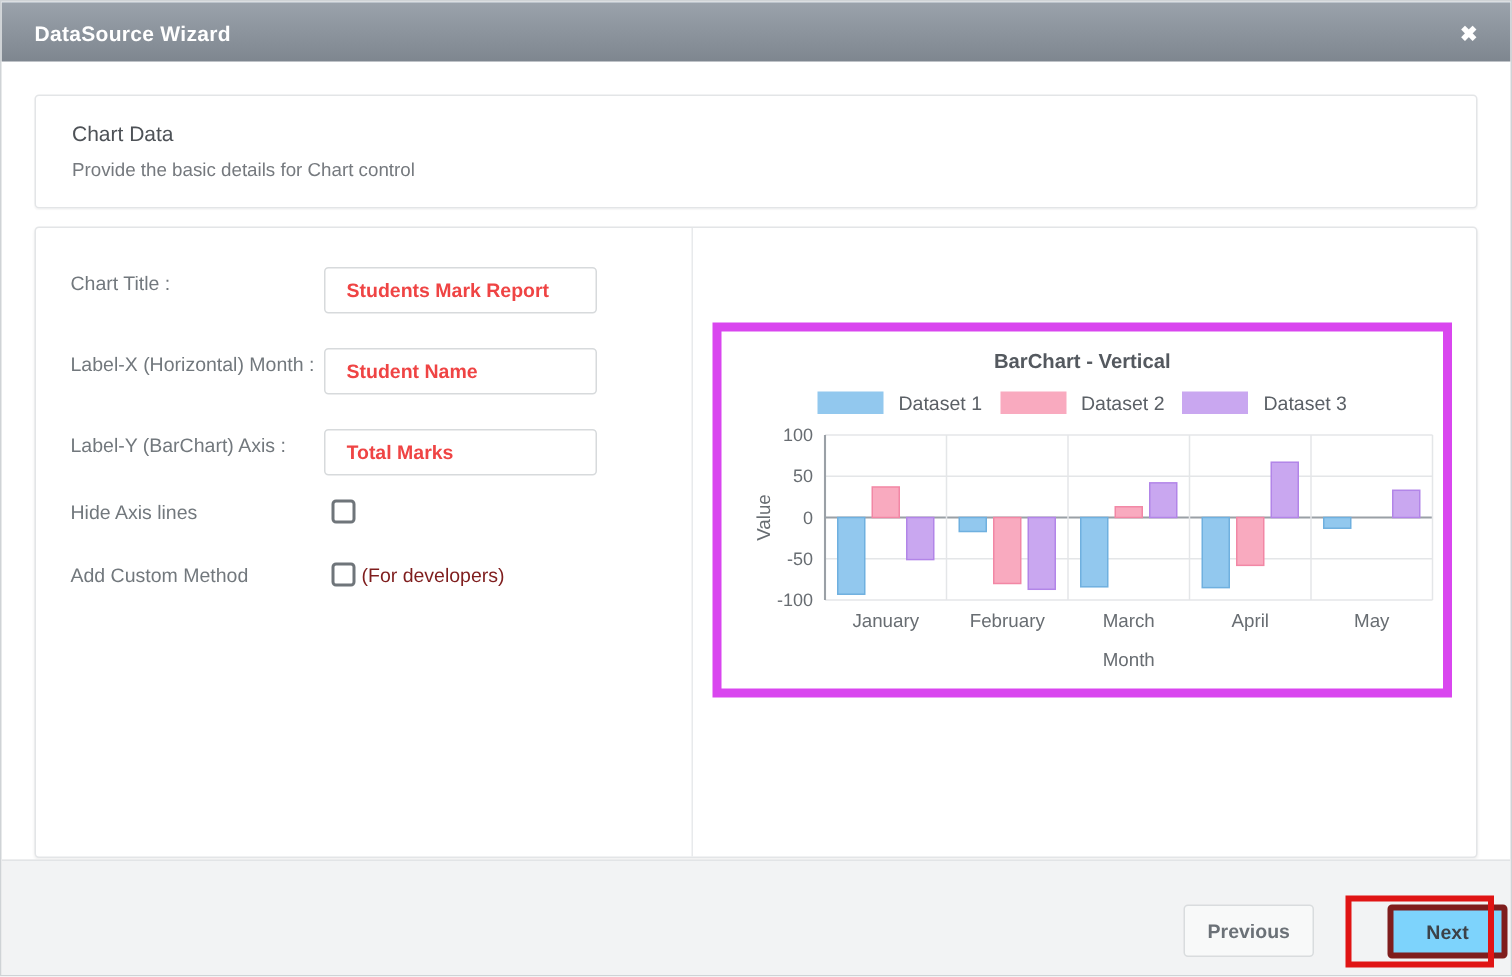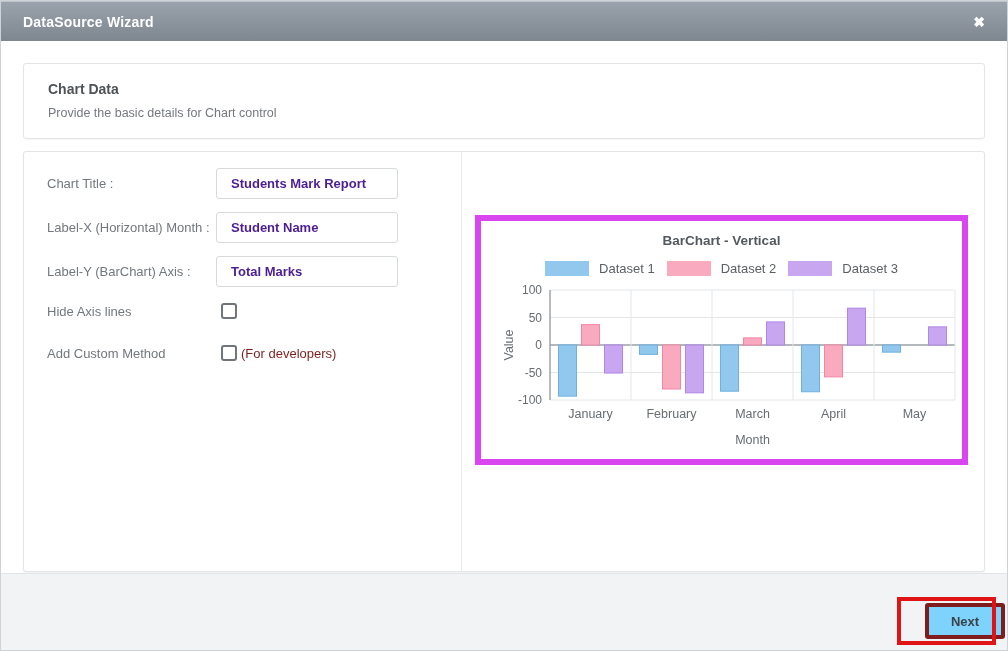--- a/index.html
+++ b/index.html
@@ -9,32 +9,32 @@
   
   .header { height:40px; background:linear-gradient(#9aa2ab, #7e868f); border-top:1px solid #bcc4cc;
             display:flex; align-items:center; justify-content:space-between; padding:0 22px;text-align:right; }
   .header-title { color:#fff; font-size:14px; font-weight:bold; letter-spacing:.2px; }
   .close-btn { color:#fff; font-size:14px; font-weight:bold; cursor:pointer; line-height:1; }
 
   
   .content { padding:22px 22px 0 22px; }
   .section-card { border:1px solid #e3e5e7; border-radius:3px; padding:17px 24px 18px 24px; margin-bottom:12px;
                   box-shadow:0 1px 1px rgba(0,0,0,.04); }
-  .section-title { font-size:14px; font-weight:bold; color:#4e5257; }
+  .section-title { font-size:14px; font-weight:normal; color:#4e5257; }
   .section-sub { font-size:12.5px; color:#75797e; margin-top:9px; }
 
   .main-card { border:1px solid #e3e5e7; border-radius:3px; height:421px; display:flex;
                box-shadow:0 1px 2px rgba(0,0,0,.06); background:#fff; }
 
   
   .form-panel { width:438px; border-right:1px solid #e8eaec; padding:16px 0 0 23px; }
   .form-row { display:flex; align-items:center; margin-bottom:13px; }
   .form-label { flex:0 0 169px; font-size:13px; color:#72787d; }
   .text-input { width:182px; height:31px; border:1px solid #d7dadc; border-radius:3px; padding:0 6px 0 14px;
-                font-family:"Liberation Sans", sans-serif; font-size:13px; font-weight:bold; color:#4c1d95; background:#fff; }
+                font-family:"Liberation Sans", sans-serif; font-size:13px; font-weight:bold; color:#ef4444; background:#fff;margin-top:10px; }
   .check-row { display:flex; align-items:center; margin-top:16px; }
   .check-row.second { margin-top:26px; }
   .checkbox { width:16px; height:16px; border:2px solid #6f757a; border-radius:3px; background:#fff; margin-left:5px; cursor:pointer; }
   .check-note { font-size:13px; color:#7f1d1d; margin-left:4px; }
 
   
   .preview-panel { flex:1; position:relative; }
   .chart-box { position:absolute; left:13px; top:63px; width:493px; height:250px; border:6px solid #d946ef; background:#fff; }
   .chart-title { text-align:center; margin-top:12px; font-size:13.5px; font-weight:bold; color:#54595f; }
   .chart-legend { display:flex; justify-content:center; align-items:center; gap:12px; margin-top:13px; }
@@ -153,17 +153,18 @@
               <text x="271.5" y="166" text-anchor="middle" font-size="12.5" fill="#686d72" font-family="Liberation Sans, sans-serif">Month</text>
               <text x="32" y="67" text-anchor="middle" font-size="12.5" fill="#686d72" font-family="Liberation Sans, sans-serif" transform="rotate(-90 32 67)">Value</text>
             </svg>
         </div>
       </div>
 
     </div>
   </div>
 
   <div class="footer">
+    <button class="btn btn-previous">Previous</button>
     <button class="btn btn-next">Next</button>
     <div class="annotation-box"></div>
   </div>
 
 </div>
 
 </body></html>

